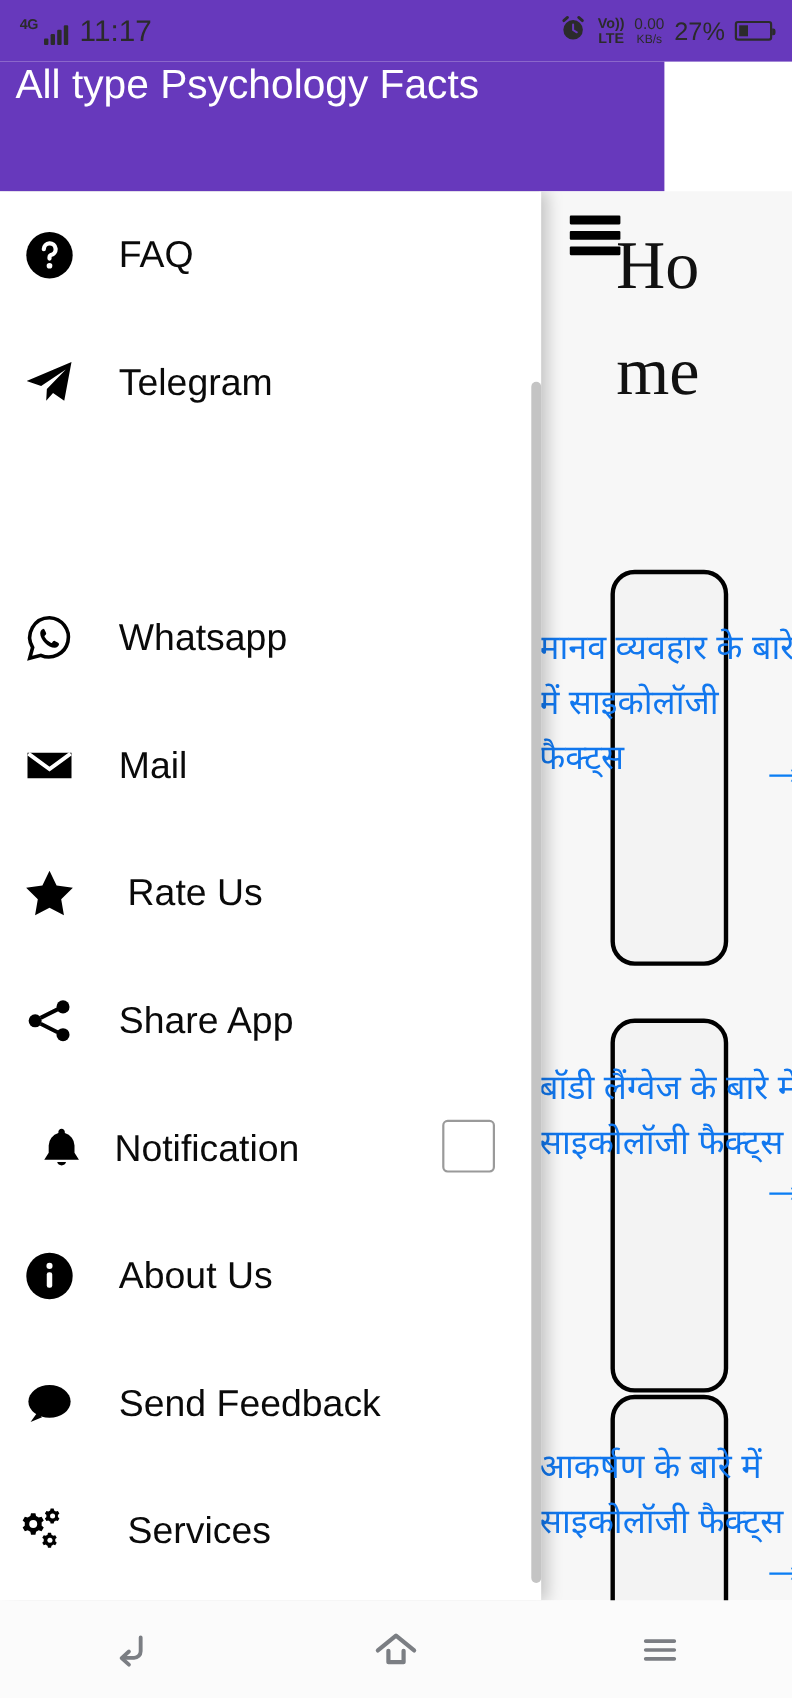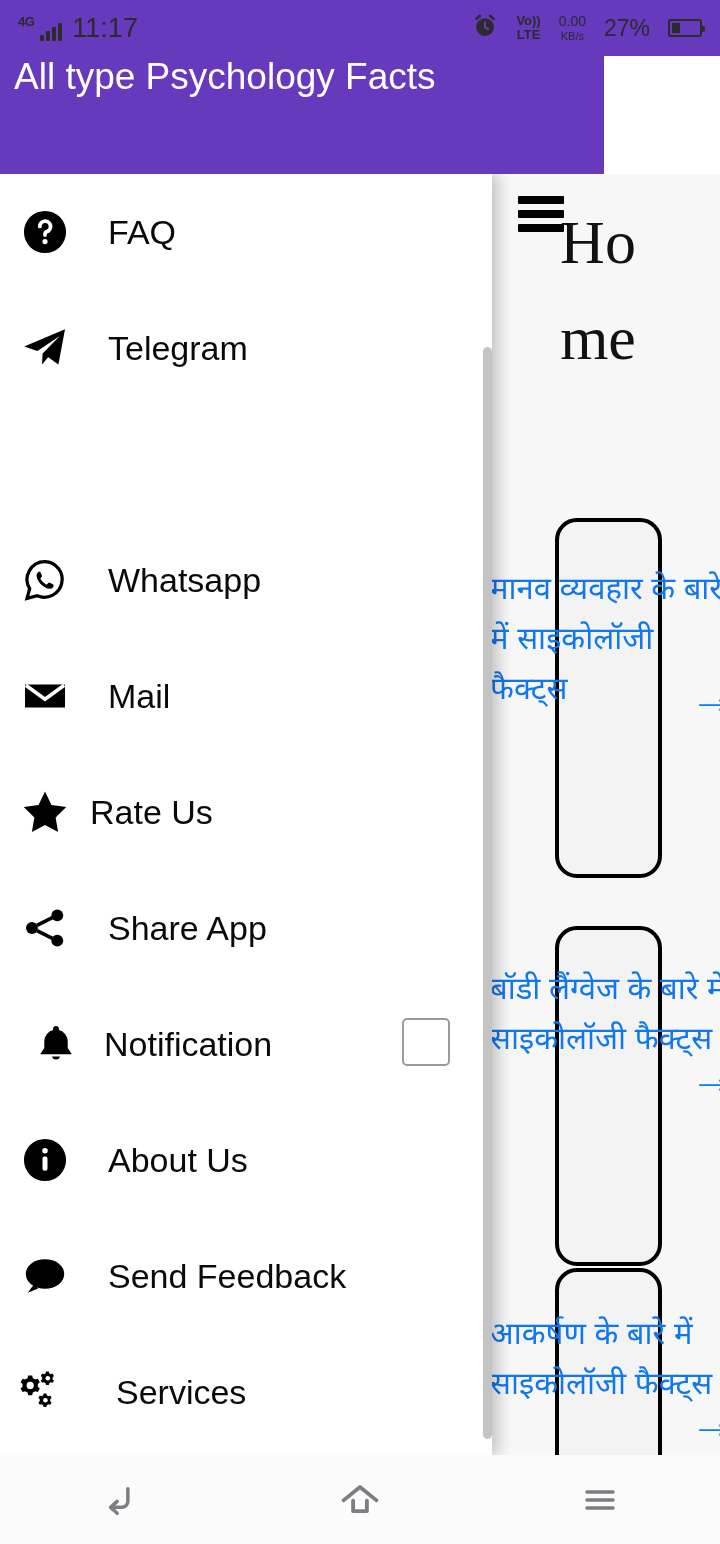--- a/index.html
+++ b/index.html
@@ -22,21 +22,21 @@
     width: 720px; height: 56px;
     background: #6739BC;
     display: flex;
     align-items: center;
     justify-content: space-between;
     padding: 0 18px;
     box-sizing: border-box;
     color: #2b2b2b;
   }
   .sb-left { display: flex; align-items: center; gap: 4px; }
-  .sb-right { display: flex; align-items: center; gap: 18px; justify-content: flex-end; }
+  .sb-right { display: flex; align-items: center; gap: 9px; justify-content: flex-end; }
   .net-block { display: flex; align-items: flex-end; gap: 6px; }
   .net-label {
     font-size: 13px; font-weight: 700; line-height: 1;
     margin-bottom: 13px; letter-spacing: -0.5px;
   }
   .bars { display: flex; align-items: flex-end; gap: 2px; height: 20px; }
   .bars i { display: block; width: 4px; background: #2b2b2b; border-radius: 1px; }
   .bars i:nth-child(1) { height: 6px; }
   .bars i:nth-child(2) { height: 10px; }
   .bars i:nth-child(3) { height: 14px; }
@@ -342,21 +342,21 @@
       </span>
       <span class="drawer-label indent-1">Mail</span>
     </div>
 
     <div class="drawer-item" style="top:580px;">
       <span class="drawer-icon">
         <svg width="50" height="50" viewBox="0 0 24 24">
           <path d="M12 2.2 15.1 8.6 22.2 9.6 17.1 14.6 18.3 21.6 12 18.3 5.7 21.6 6.9 14.6 1.8 9.6 8.9 8.6z" fill="#000"></path>
         </svg>
       </span>
-      <span class="drawer-label" style="">Rate Us</span>
+      <span class="drawer-label" style="margin-left:26px">Rate Us</span>
     </div>
 
     <div class="drawer-item" style="top:696px;">
       <span class="drawer-icon">
         <svg width="46" height="46" viewBox="0 0 24 24">
           <circle cx="18.4" cy="5.4" r="3.1" fill="#000"></circle>
           <circle cx="18.4" cy="18.6" r="3.1" fill="#000"></circle>
           <circle cx="5.2" cy="12" r="3.1" fill="#000"></circle>
           <path d="M7.8 10.6 15.8 6.6 M7.8 13.4 15.8 17.4" stroke="#000" stroke-width="1.9"></path>
         </svg>

